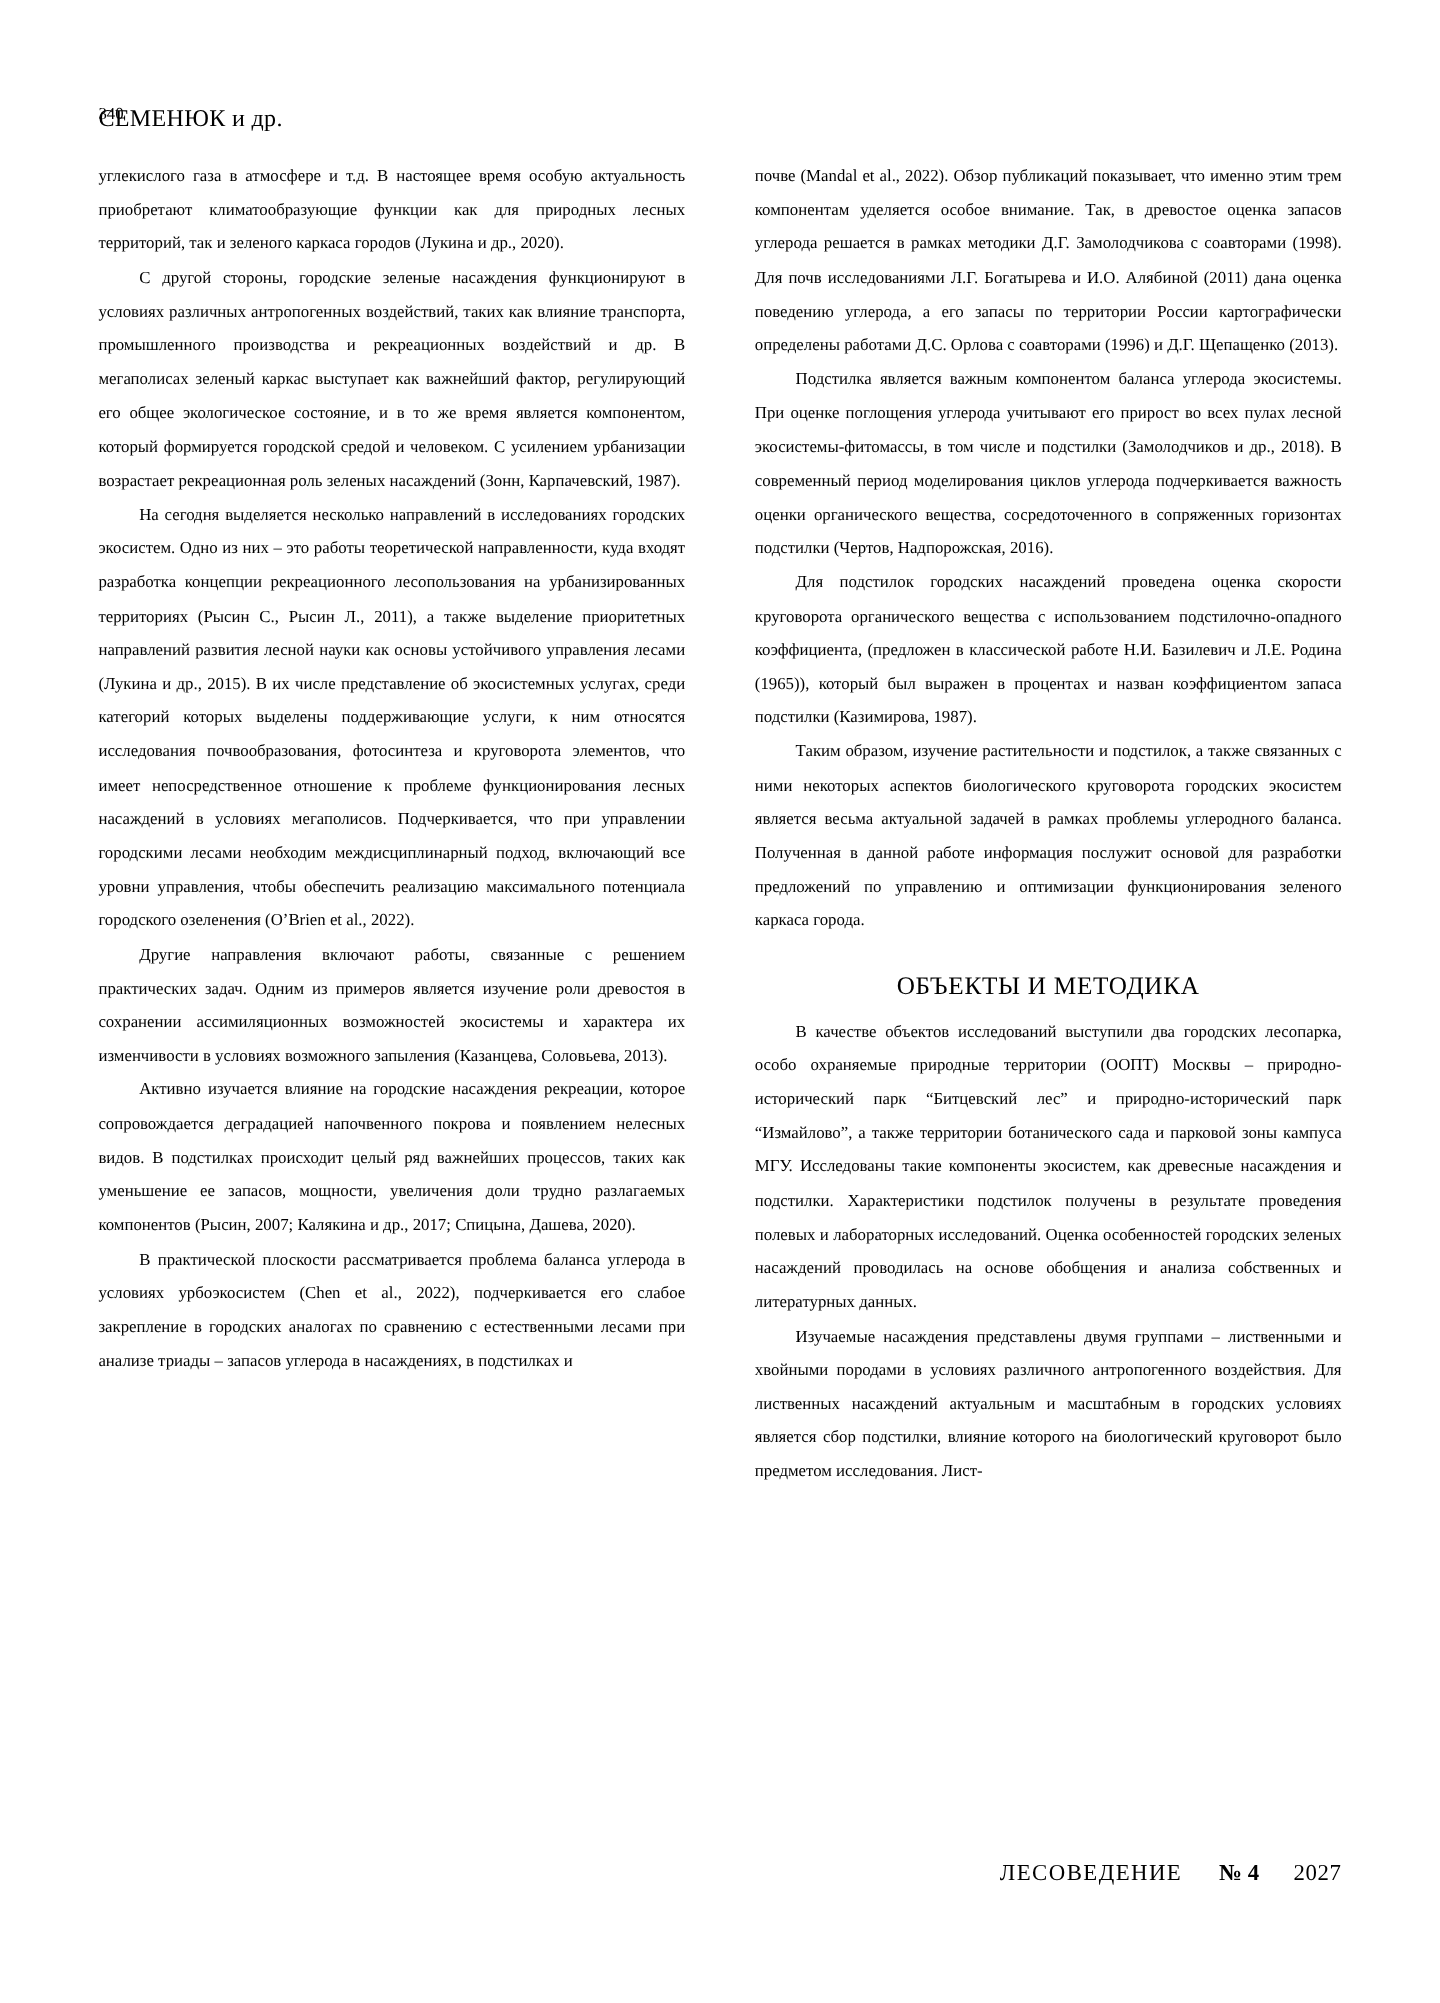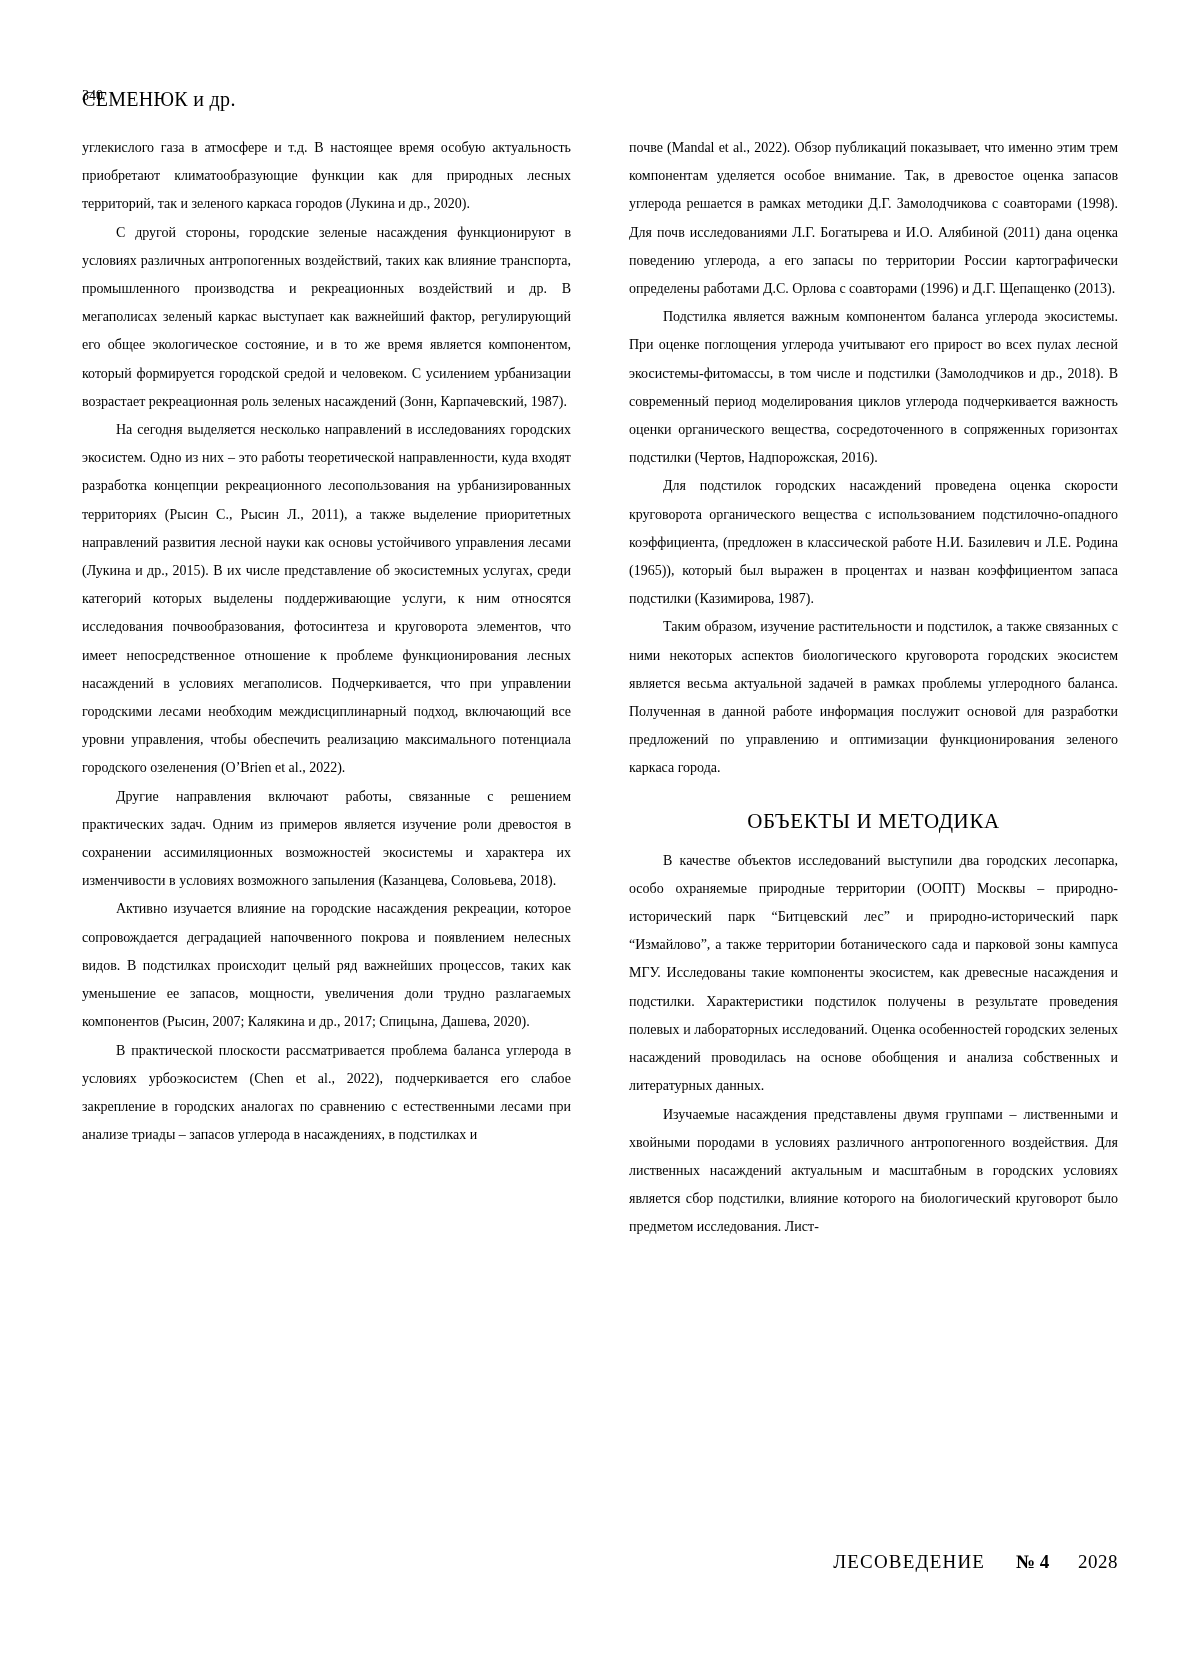--- a/index.html
+++ b/index.html
@@ -110,36 +110,36 @@
     <span class="folio">340</span>
     <span class="running-title">СЕМЕНЮК и др.</span>
   </div>
 
   <div class="columns">
 
     <div class="col">
       <p class="para noindent">углекислого газа в атмосфере и т.д. В настоящее время особую актуальность приобретают климатообразующие функции как для природных лесных территорий, так и зеленого каркаса городов (Лукина и др., 2020).</p>
       <p class="para">С другой стороны, городские зеленые насаждения функционируют в условиях различных антропогенных воздействий, таких как влияние транспорта, промышленного производства и рекреационных воздействий и др. В мегаполисах зеленый каркас выступает как важнейший фактор, регулирующий его общее экологическое состояние, и в то же время является компонентом, который формируется городской средой и человеком. С усилением урбанизации возрастает рекреационная роль зеленых насаждений (Зонн, Карпачевский, 1987).</p>
       <p class="para">На сегодня выделяется несколько направлений в исследованиях городских экосистем. Одно из них – это работы теоретической направленности, куда входят разработка концепции рекреационного лесопользования на урбанизированных территориях (Рысин С., Рысин Л., 2011), а также выделение приоритетных направлений развития лесной науки как основы устойчивого управления лесами (Лукина и др., 2015). В их числе представление об экосистемных услугах, среди категорий которых выделены поддерживающие услуги, к ним относятся исследования почвообразования, фотосинтеза и круговорота элементов, что имеет непосредственное отношение к проблеме функционирования лесных насаждений в условиях мегаполисов. Подчеркивается, что при управлении городскими лесами необходим междисциплинарный подход, включающий все уровни управления, чтобы обеспечить реализацию максимального потенциала городского озеленения (O’Brien et al., 2022).</p>
-      <p class="para">Другие направления включают работы, связанные с решением практических задач. Одним из примеров является изучение роли древостоя в сохранении ассимиляционных возможностей экосистемы и характера их изменчивости в условиях возможного запыления (Казанцева, Соловьева, 2018).</p>
+      <p class="para">Другие направления включают работы, связанные с решением практических задач. Одним из примеров является изучение роли древостоя в сохранении ассимиляционных возможностей экосистемы и характера их изменчивости в условиях возможного запыления (Казанцева, Соловьева, 2013).</p>
       <p class="para">Активно изучается влияние на городские насаждения рекреации, которое сопровождается деградацией напочвенного покрова и появлением нелесных видов. В подстилках происходит целый ряд важнейших процессов, таких как уменьшение ее запасов, мощности, увеличения доли трудно разлагаемых компонентов (Рысин, 2007; Калякина и др., 2017; Спицына, Дашева, 2020).</p>
       <p class="para">В практической плоскости рассматривается проблема баланса углерода в условиях урбоэкосистем (Chen et al., 2022), подчеркивается его слабое закрепление в городских аналогах по сравнению с естественными лесами при анализе триады – запасов углерода в насаждениях, в подстилках и</p>
     </div>
 
     <div class="col">
       <p class="para noindent">почве (Mandal et al., 2022). Обзор публикаций показывает, что именно этим трем компонентам уделяется особое внимание. Так, в древостое оценка запасов углерода решается в рамках методики Д.Г. Замолодчикова с соавторами (1998). Для почв исследованиями Л.Г. Богатырева и И.О. Алябиной (2011) дана оценка поведению углерода, а его запасы по территории России картографически определены работами Д.С. Орлова с соавторами (1996) и Д.Г. Щепащенко (2013).</p>
       <p class="para">Подстилка является важным компонентом баланса углерода экосистемы. При оценке поглощения углерода учитывают его прирост во всех пулах лесной экосистемы-фитомассы, в том числе и подстилки (Замолодчиков и др., 2018). В современный период моделирования циклов углерода подчеркивается важность оценки органического вещества, сосредоточенного в сопряженных горизонтах подстилки (Чертов, Надпорожская, 2016).</p>
       <p class="para">Для подстилок городских насаждений проведена оценка скорости круговорота органического вещества с использованием подстилочно-опадного коэффициента, (предложен в классической работе Н.И. Базилевич и Л.Е. Родина (1965)), который был выражен в процентах и назван коэффициентом запаса подстилки (Казимирова, 1987).</p>
       <p class="para">Таким образом, изучение растительности и подстилок, а также связанных с ними некоторых аспектов биологического круговорота городских экосистем является весьма актуальной задачей в рамках проблемы углеродного баланса. Полученная в данной работе информация послужит основой для разработки предложений по управлению и оптимизации функционирования зеленого каркаса города.</p>
       <h2 class="section-title">ОБЪЕКТЫ И МЕТОДИКА</h2>
       <p class="para">В качестве объектов исследований выступили два городских лесопарка, особо охраняемые природные территории (ООПТ) Москвы – природно-исторический парк “Битцевский лес” и природно-исторический парк “Измайлово”, а также территории ботанического сада и парковой зоны кампуса МГУ. Исследованы такие компоненты экосистем, как древесные насаждения и подстилки. Характеристики подстилок получены в результате проведения полевых и лабораторных исследований. Оценка особенностей городских зеленых насаждений проводилась на основе обобщения и анализа собственных и литературных данных.</p>
       <p class="para">Изучаемые насаждения представлены двумя группами – лиственными и хвойными породами в условиях различного антропогенного воздействия. Для лиственных насаждений актуальным и масштабным в городских условиях является сбор подстилки, влияние которого на биологический круговорот было предметом исследования. Лист-</p>
     </div>
 
   </div>
 
   <div class="footer">
     <span class="journal">ЛЕСОВЕДЕНИЕ</span>
     <span class="issue">№ 4</span>
-    <span class="year">2028</span>
+    <span class="year">2027</span>
   </div>
 
 </div>
 
 </body></html>

